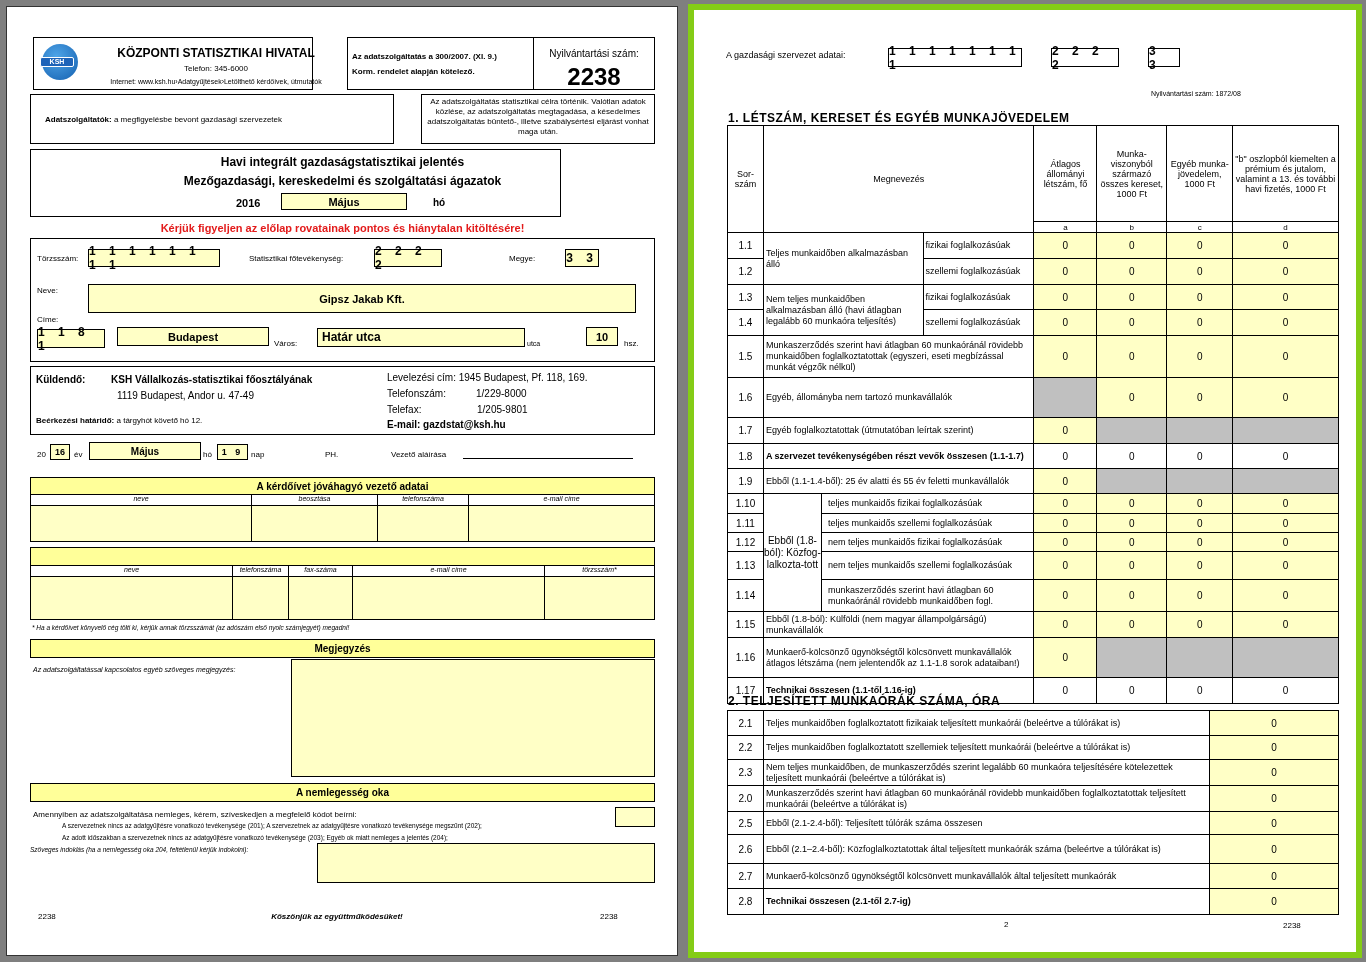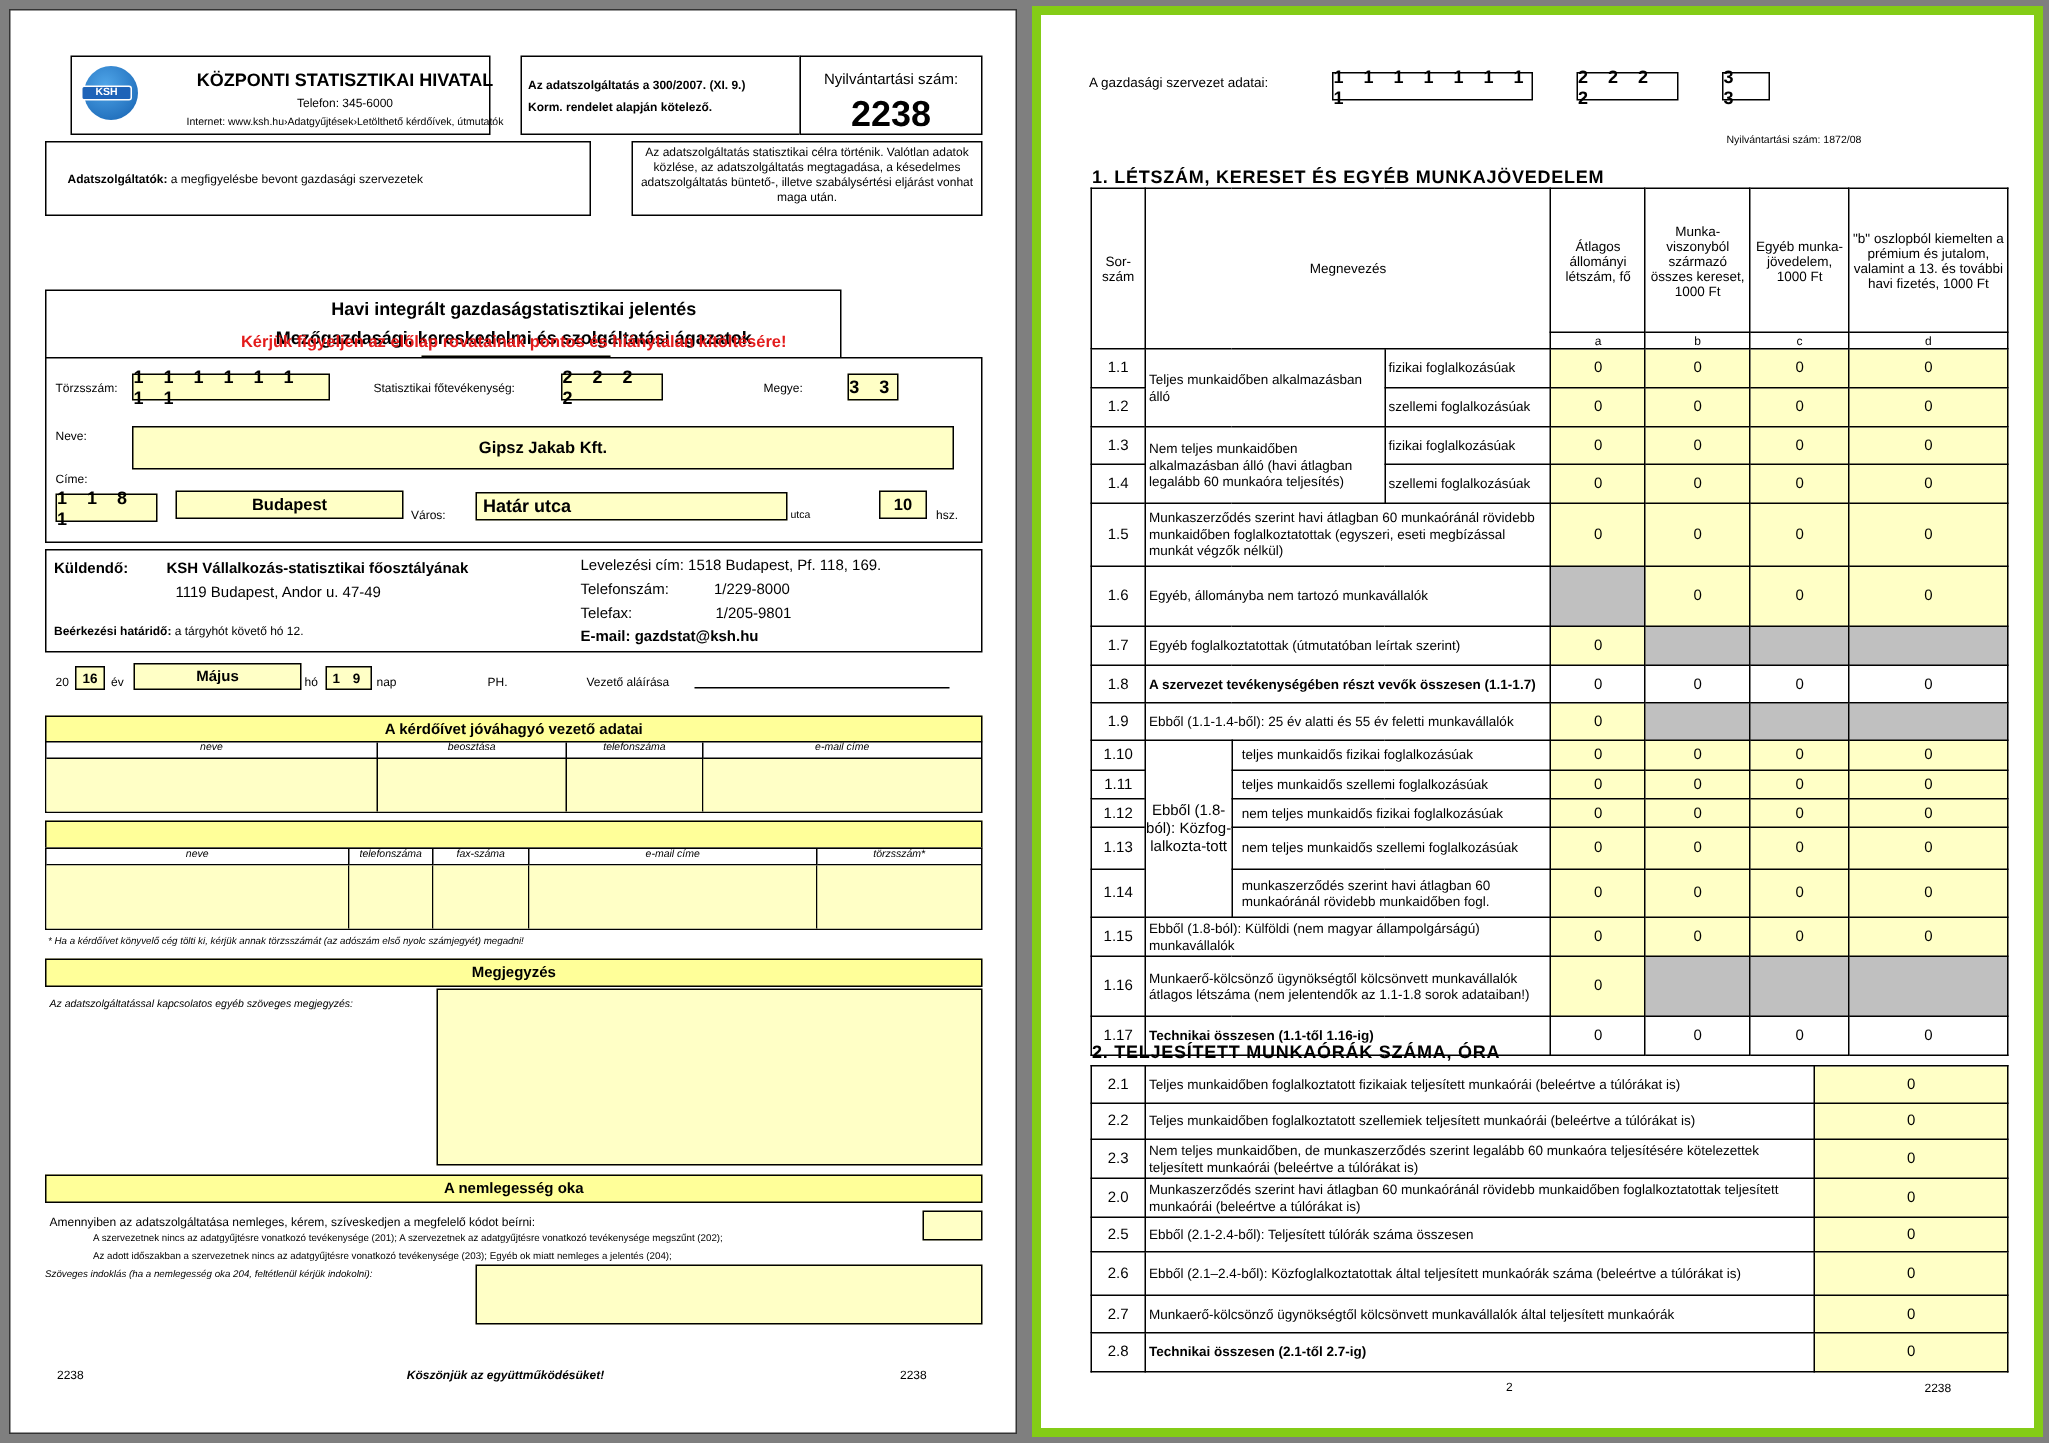--- a/index.html
+++ b/index.html
@@ -34,21 +34,21 @@
   .t1 .txt { padding-left: 2px; line-height: 11px; }
   .t2 { position: absolute; left: 33px; top: 700px; width: 612px; font-size: 9px; }
   .t2 td { border: 1px solid #000; }
   .section-title { position: absolute; font-weight: bold; font-size: 12px; letter-spacing: 0.5px; }
 </style>
 </head>
 <body>
 
 <div class="page" id="page1">
 
-  <div class="box" style="left:40px;top:30px;width:280px;height:53px;">
+  <div class="box" style="left:26px;top:30px;width:280px;height:53px;">
     <div class="logo">
         <div class="bar">KSH</div>
       </div>
     <div class="abs b t12 c" style="left:50px;top:8px;width:264px;">KÖZPONTI STATISZTIKAI HIVATAL</div>
     <div class="abs t8 c" style="left:50px;top:26px;width:264px;">Telefon: 345-6000</div>
     <div class="abs t7 c" style="left:50px;top:40px;width:264px;white-space:nowrap;">Internet: www.ksh.hu›Adatgyűjtések›Letölthető kérdőívek, útmutatók</div>
   </div>
   <div class="box" style="left:340px;top:30px;width:187px;height:53px;">
     <div class="abs b t8" style="left:4px;top:14px;">Az adatszolgáltatás a 300/2007. (XI. 9.)</div>
     <div class="abs b t8" style="left:4px;top:29px;">Korm. rendelet alapján kötelező.</div>
@@ -59,21 +59,21 @@
   </div>
 
   <div class="box" style="left:23px;top:87px;width:364px;height:50px;">
     <div class="abs t8" style="left:14px;top:20px;white-space:nowrap;">
       <span class="b">Adatszolgáltatók:</span>
       <span>a megfigyelésbe bevont gazdasági szervezetek</span>
     </div>
   </div>
   <div class="box t8 c" style="left:414px;top:87px;width:234px;height:50px;padding:2px 4px;line-height:10px;">Az adatszolgáltatás statisztikai célra történik.  Valótlan adatok közlése, az adatszolgáltatás megtagadása,  a késedelmes adatszolgáltatás büntető-, illetve szabálysértési eljárást vonhat maga után.</div>
 
-  <div class="box" style="left:23px;top:142px;width:531px;height:68px;margin-top:44px;">
+  <div class="box" style="left:23px;top:142px;width:531px;height:68px;">
     <div class="abs b t12 c" style="left:0;top:5px;width:623px;">Havi integrált  gazdaságstatisztikai jelentés</div>
     <div class="abs b t12 c" style="left:0;top:24px;width:623px;">Mezőgazdasági, kereskedelmi és szolgáltatási ágazatok</div>
     <div class="abs b t11" style="left:205px;top:47px;">2016</div>
     <div class="box yel b t11 flex-c" style="left:250px;top:43px;width:126px;height:17px;">Május</div>
     <div class="abs b t10" style="left:402px;top:47px;">hó</div>
   </div>
 
   <div class="abs b t11 c" style="left:23px;top:215px;width:625px;color:#e31b1b;">Kérjük figyeljen az előlap rovatainak pontos és hiánytalan kitöltésére!</div>
 
   <div class="box" style="left:23px;top:231px;width:625px;height:124px;">
@@ -98,21 +98,21 @@
   </div>
 
   <div class="box" style="left:23px;top:359px;width:625px;height:69px;">
     <div class="abs b t10" style="left:5px;top:7px;">Küldendő:</div>
     <div class="abs b t10" style="left:80px;top:7px;">KSH Vállalkozás-statisztikai főosztályának</div>
     <div class="abs t10" style="left:86px;top:23px;">1119 Budapest, Andor u. 47-49</div>
     <div class="abs t8" style="left:5px;top:49px;white-space:nowrap;">
       <span class="b">Beérkezési határidő:</span>
       <span>a tárgyhót követő hó 12.</span>
     </div>
-    <div class="abs t10" style="left:356px;top:5px;">Levelezési cím: 1518 Budapest, Pf. 118, 169.</div>
+    <div class="abs t10" style="left:356px;top:5px;">Levelezési cím: 1945 Budapest, Pf. 118, 169.</div>
     <div class="abs t10" style="left:356px;top:21px;">Telefonszám:</div>
     <div class="abs t10" style="left:445px;top:21px;">1/229-8000</div>
     <div class="abs t10" style="left:356px;top:37px;">Telefax:</div>
     <div class="abs t10" style="left:446px;top:37px;">1/205-9801</div>
     <div class="abs b t10" style="left:356px;top:52px;">E-mail: gazdstat@ksh.hu</div>
   </div>
 
   <div class="abs t8" style="left:30px;top:443px;">20</div>
   <div class="box yel b t9 flex-c" style="left:43px;top:437px;width:20px;height:16px;">16</div>
   <div class="abs t8" style="left:67px;top:443px;">év</div>

